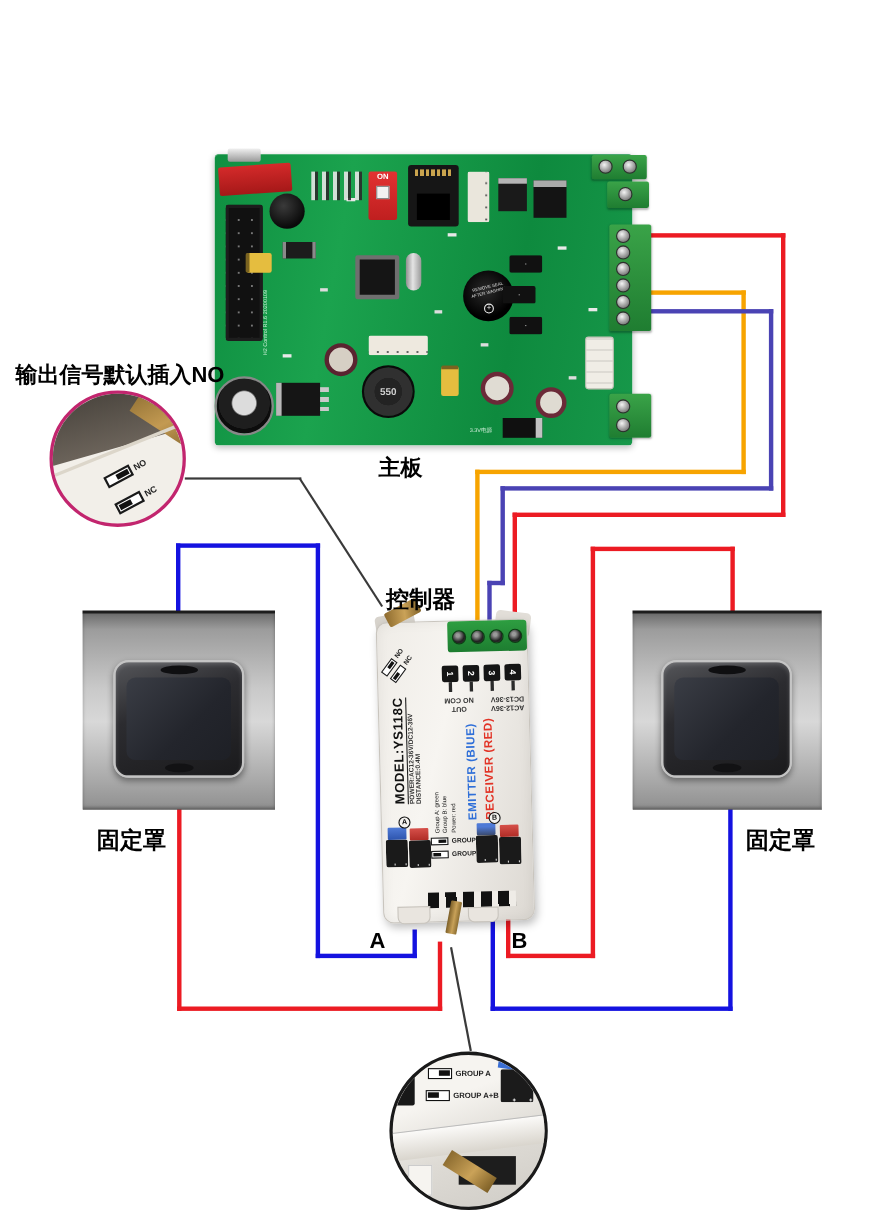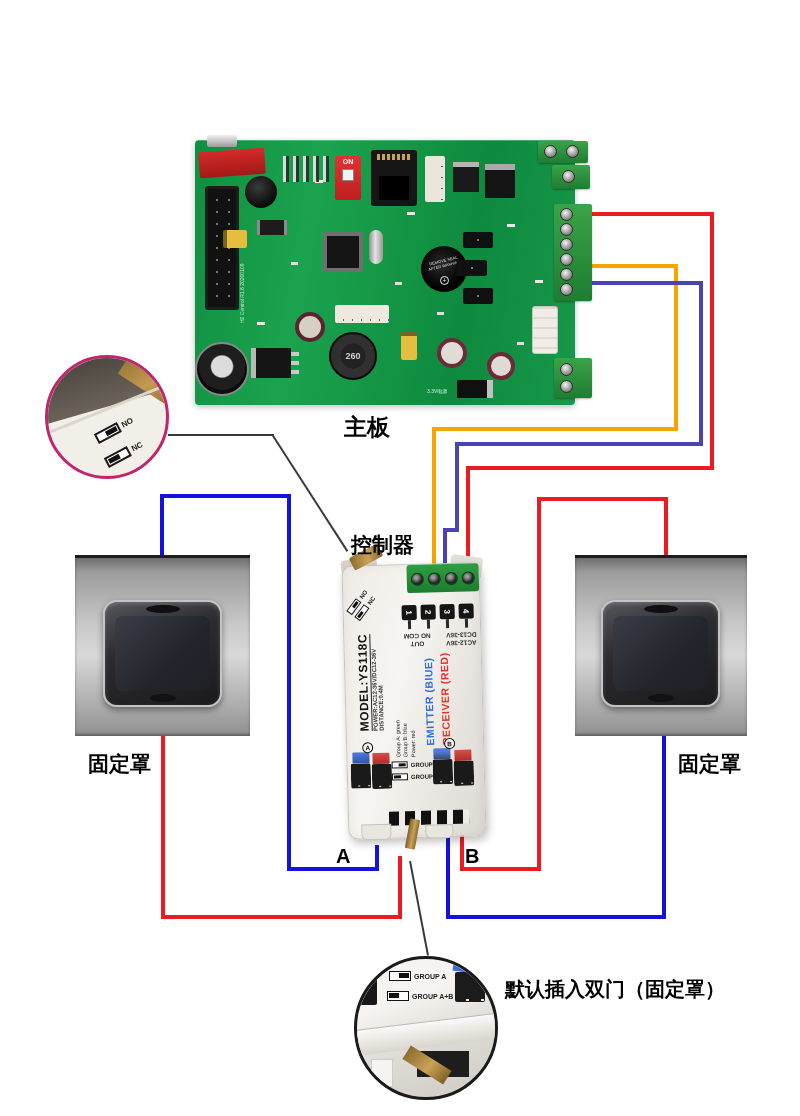--- a/index.html
+++ b/index.html
@@ -257,21 +257,21 @@
     <div class="opto op1"></div>
     <div class="opto op2"></div>
     <div class="opto op3"></div>
     <div class="conn6"></div>
     <div class="cap1"></div>
     <div class="elec"></div>
     <div class="to220">
         <i></i>
       </div>
     <div class="ind">
-        <span>260</span>
+        <span>550</span>
       </div>
     <div class="ycap1"></div>
     <div class="ycap2"></div>
     <div class="cap2"></div>
     <div class="cap3"></div>
     <div class="diode"></div>
     <div class="silk">H2 Control R1.6 20200109</div>
     <div class="silk2">3.3V电源</div>
   </div>
 
@@ -290,23 +290,23 @@
     <span class="screw" style="left:6px;top:64px;width:13px;height:13px;"></span>
     <span class="screw" style="left:6px;top:79px;width:13px;height:13px;"></span>
   </div>
   <div class="abs" style="left:532px;top:306px;width:26px;height:48px;background:#f0ede6;border:1px solid #c9c5bc;border-radius:3px;z-index:2;
               background-image:repeating-linear-gradient(180deg,rgba(0,0,0,.08) 0 2px,rgba(0,0,0,0) 2px 10px);"></div>
   <div class="tb" style="left:554px;top:358px;width:38px;height:40px;">
     <span class="screw" style="left:6px;top:5px;width:13px;height:13px;"></span>
     <span class="screw" style="left:6px;top:22px;width:13px;height:13px;"></span>
   </div>
 
-  <div class="lbl" style="left:344px;top:412px;font-size:23px;">主板</div>
+  <div class="lbl" style="left:344px;top:412px;font-size:20px;">主板</div>
   <div class="lbl" style="left:351px;top:531px;font-size:21px;">控制器</div>
-  <div class="lbl" style="left:505px;top:976px;font-size:20px;">默认插入双门（固定罩）</div>
+  <div class="lbl" style="left:14px;top:327px;font-size:20px;">输出信号默认插入NO</div>
   <div class="lbl" style="left:88px;top:750px;font-size:21px;">固定罩</div>
   <div class="lbl" style="left:678px;top:750px;font-size:21px;">固定罩</div>
   <div class="lbl" style="left:336px;top:845px;font-size:20px;">A</div>
   <div class="lbl" style="left:465px;top:845px;font-size:20px;">B</div>
 
   <div class="callout-line" style="left:168px;top:434px;width:106px;"></div>
   <div class="callout-line" style="left:273px;top:434px;width:139px;transform:rotate(57.2deg);"></div>
   <div class="callout-line" style="left:411px;top:861px;width:96px;transform:rotate(79.2deg);"></div>
 
   <div class="panel panel-left">

